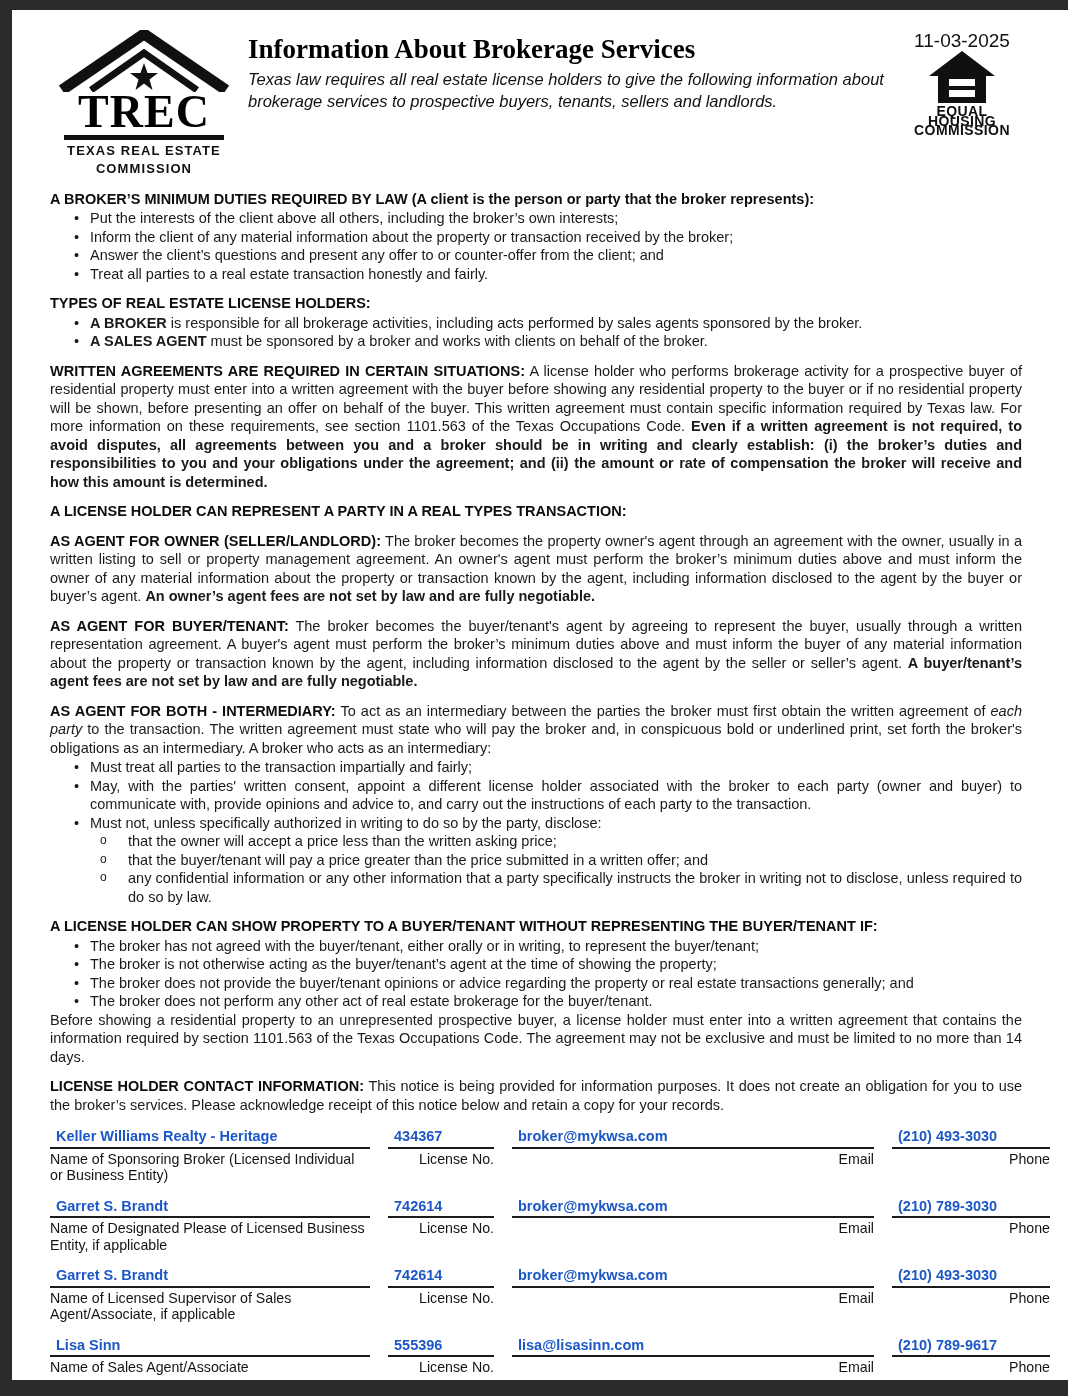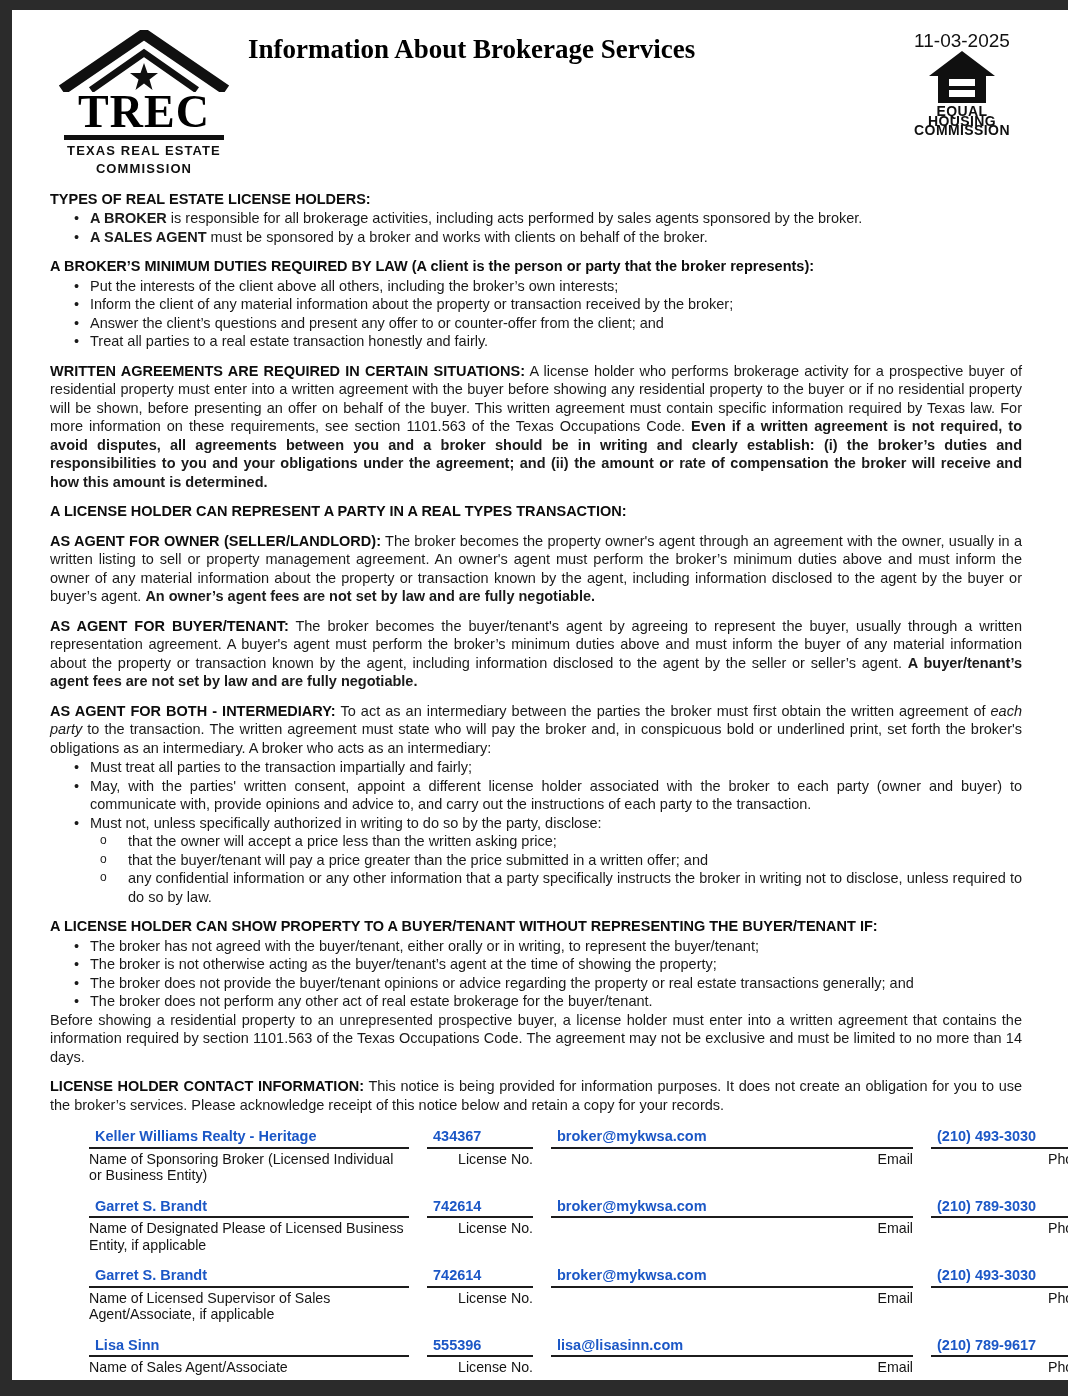--- a/index.html
+++ b/index.html
@@ -27,21 +27,21 @@
   
   .sec { margin-top:11px; }
   .hd { font-weight:bold; color:#0d0d0d; }
   .just { text-align:justify; }
   ul { list-style:none; margin-top:1px; }
   li.b1 { position:relative; padding-left:40px; }
   li.b1::before { content:"•"; position:absolute; left:24px; top:0; }
   li.b2 { position:relative; padding-left:78px; text-align:justify; }
   li.b2::before { content:"o"; position:absolute; left:50px; top:-1px; font-size:12px; }
   
-  .contact-row { display:grid; grid-template-columns:320px 106px 362px 158px; column-gap:18px; margin-top:13px;margin-left:39px; }
+  .contact-row { display:grid; grid-template-columns:320px 106px 362px 158px; column-gap:18px; margin-top:13px; }
   .cell .val { display:block; color:#1b57c6; font-weight:bold; border-bottom:2px solid #1c1c1c; padding:0 2px 1px 6px; min-height:20px; white-space:nowrap; }
   .cell .lab { display:block; font-size:14.2px; line-height:16.5px; padding-top:2px; color:#141414; }
   .cell.ctr .lab { text-align:right; }
 </style>
 </head>
 <body>
 
 <div class="viewport">
   <div class="page">
 
@@ -53,51 +53,52 @@
             <path d="M33 60 L86 23 L139 60" stroke="#101010" stroke-width="7" fill="none"></path>
             <polygon fill="#101010" points="86,33 89.5,43 100,43 91.5,49.5 94.5,60 86,53.5 77.5,60 80.5,49.5 72,43 82.5,43"></polygon>
           </svg>
         </span>
         <div class="trec-word">TREC</div>
         <div class="trec-bar"></div>
         <div class="trec-caption">TEXAS REAL ESTATE COMMISSION</div>
       </div>
       <div class="header-center">
         <div class="doc-title">Information About Brokerage Services</div>
+        <div class="doc-subtitle"><span>Texas law requires all real estate license holders to give the following information about</span><br><span>brokerage services to prospective buyers, tenants, sellers and landlords.</span></div>
       </div>
       <div class="header-right">
         <div class="date-stamp">11-03-2025</div>
         <div>
           <span>
             <svg width="66" height="52" viewBox="0 0 66 52">
               <polygon points="33,0 66,25 57,25 57,52 9,52 9,25 0,25" fill="#101010"></polygon>
               <rect x="20" y="28" width="26" height="7" fill="#ffffff"></rect>
               <rect x="20" y="39" width="26" height="7" fill="#ffffff"></rect>
             </svg>
           </span>
           <div class="eho-caption"><span>EQUAL HOUSING</span><br><span>COMMISSION</span></div>
         </div>
       </div>
     </div>
 
     <div class="sec">
-      <div class="hd">TYPES OF REAL ESTATE LICENSE HOLDERS:</div>
-      <ul>
-        <li class="b1"><b>A BROKER</b><span> is responsible for all brokerage activities, including acts performed by sales agents sponsored by the broker.</span></li>
-        <li class="b1"><b>A SALES AGENT</b><span> must be sponsored by a broker and works with clients on behalf of the broker.</span></li>
-      </ul>
-    </div>
-
-    <div class="sec">
       <div class="hd">A BROKER’S MINIMUM DUTIES REQUIRED BY LAW (A client is the person or party that the broker represents):</div>
       <ul>
         <li class="b1">Put the interests of the client above all others, including the broker’s own interests;</li>
         <li class="b1">Inform the client of any material information about the property or transaction received by the broker;</li>
         <li class="b1">Answer the client’s questions and present any offer to or counter-offer from the client; and</li>
         <li class="b1">Treat all parties to a real estate transaction honestly and fairly.</li>
+      </ul>
+    </div>
+
+    <div class="sec">
+      <div class="hd">TYPES OF REAL ESTATE LICENSE HOLDERS:</div>
+      <ul>
+        <li class="b1"><b>A BROKER</b><span> is responsible for all brokerage activities, including acts performed by sales agents sponsored by the broker.</span></li>
+        <li class="b1"><b>A SALES AGENT</b><span> must be sponsored by a broker and works with clients on behalf of the broker.</span></li>
       </ul>
     </div>
 
     <div class="sec">
       <p class="just"><b class="hd">WRITTEN AGREEMENTS ARE REQUIRED IN CERTAIN SITUATIONS:</b><span> A license holder who performs brokerage activity for a prospective buyer of residential property must enter into a written agreement with the buyer before showing any residential property to the buyer or if no residential property will be shown, before presenting an offer on behalf of the buyer. This written agreement must contain specific information required by Texas law. For more information on these requirements, see section 1101.563 of the Texas Occupations Code. </span><b>Even if a written agreement is not required, to avoid disputes, all agreements between you and a broker should be in writing and clearly establish: (i) the broker’s duties and responsibilities to you and your obligations under the agreement; and (ii) the amount or rate of compensation the broker will receive and how this amount is determined.</b></p>
     </div>
 
     <div class="sec">
       <div class="hd">A LICENSE HOLDER CAN REPRESENT A PARTY IN A REAL TYPES TRANSACTION:</div>
     </div>

